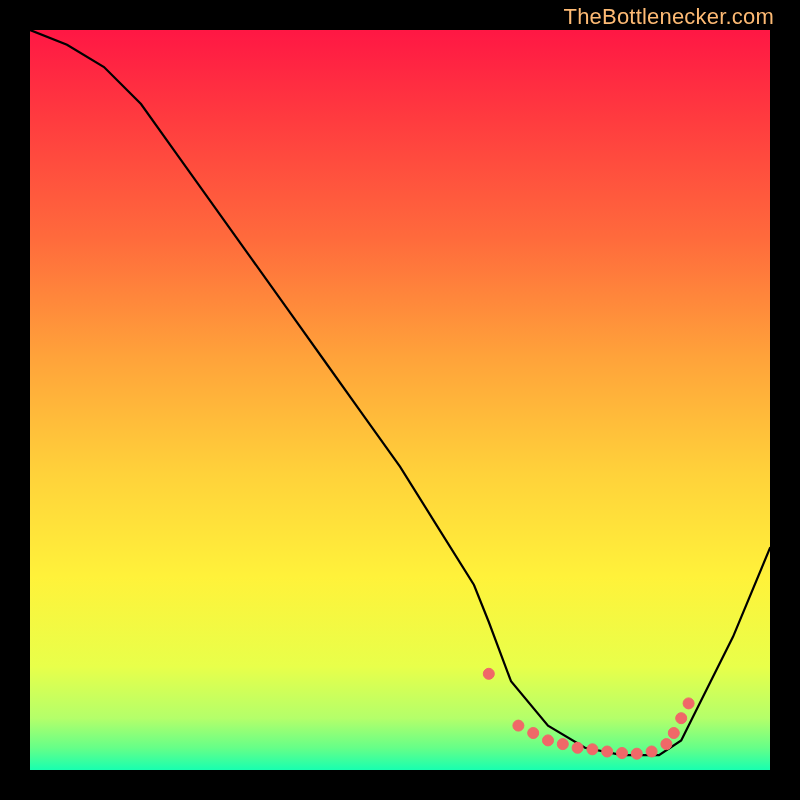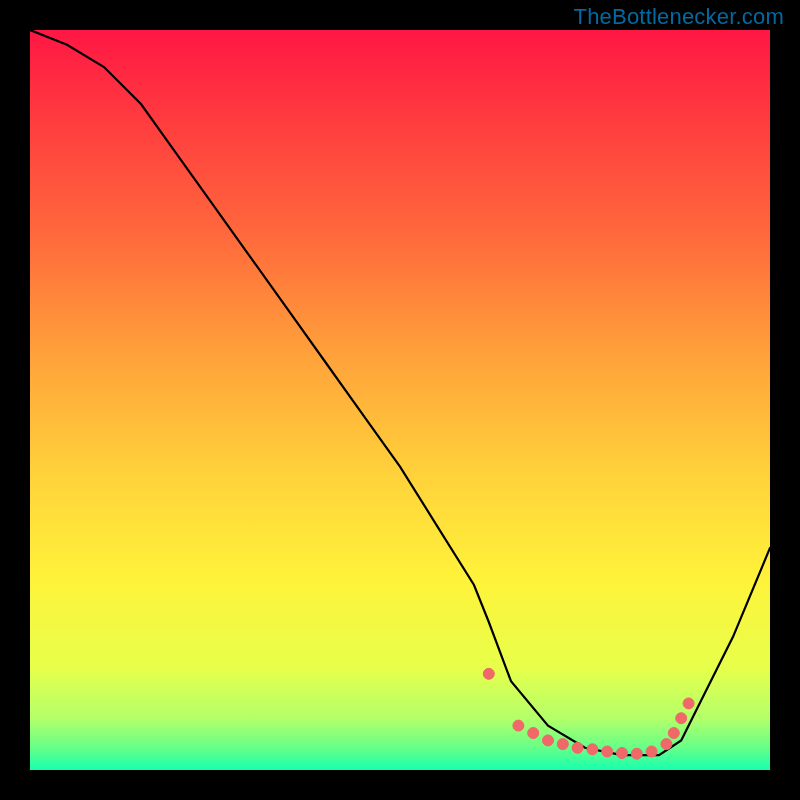--- a/index.html
+++ b/index.html
@@ -13,22 +13,22 @@
   }
   .frame {
     position: relative;
     width: 800px;
     height: 800px;
     background: #000;
   }
   .credit {
     position: absolute;
     top: 4px;
-    right: 16px;
-    color: #0369a1;
+    right: 26px;
+    color: #fdba74;
     font-size: 22px;
     font-weight: 400;
     letter-spacing: 0.2px;
   }
   .plot {
     position: absolute;
     left: 30px;
     top: 30px;
     width: 740px;
     height: 740px;

